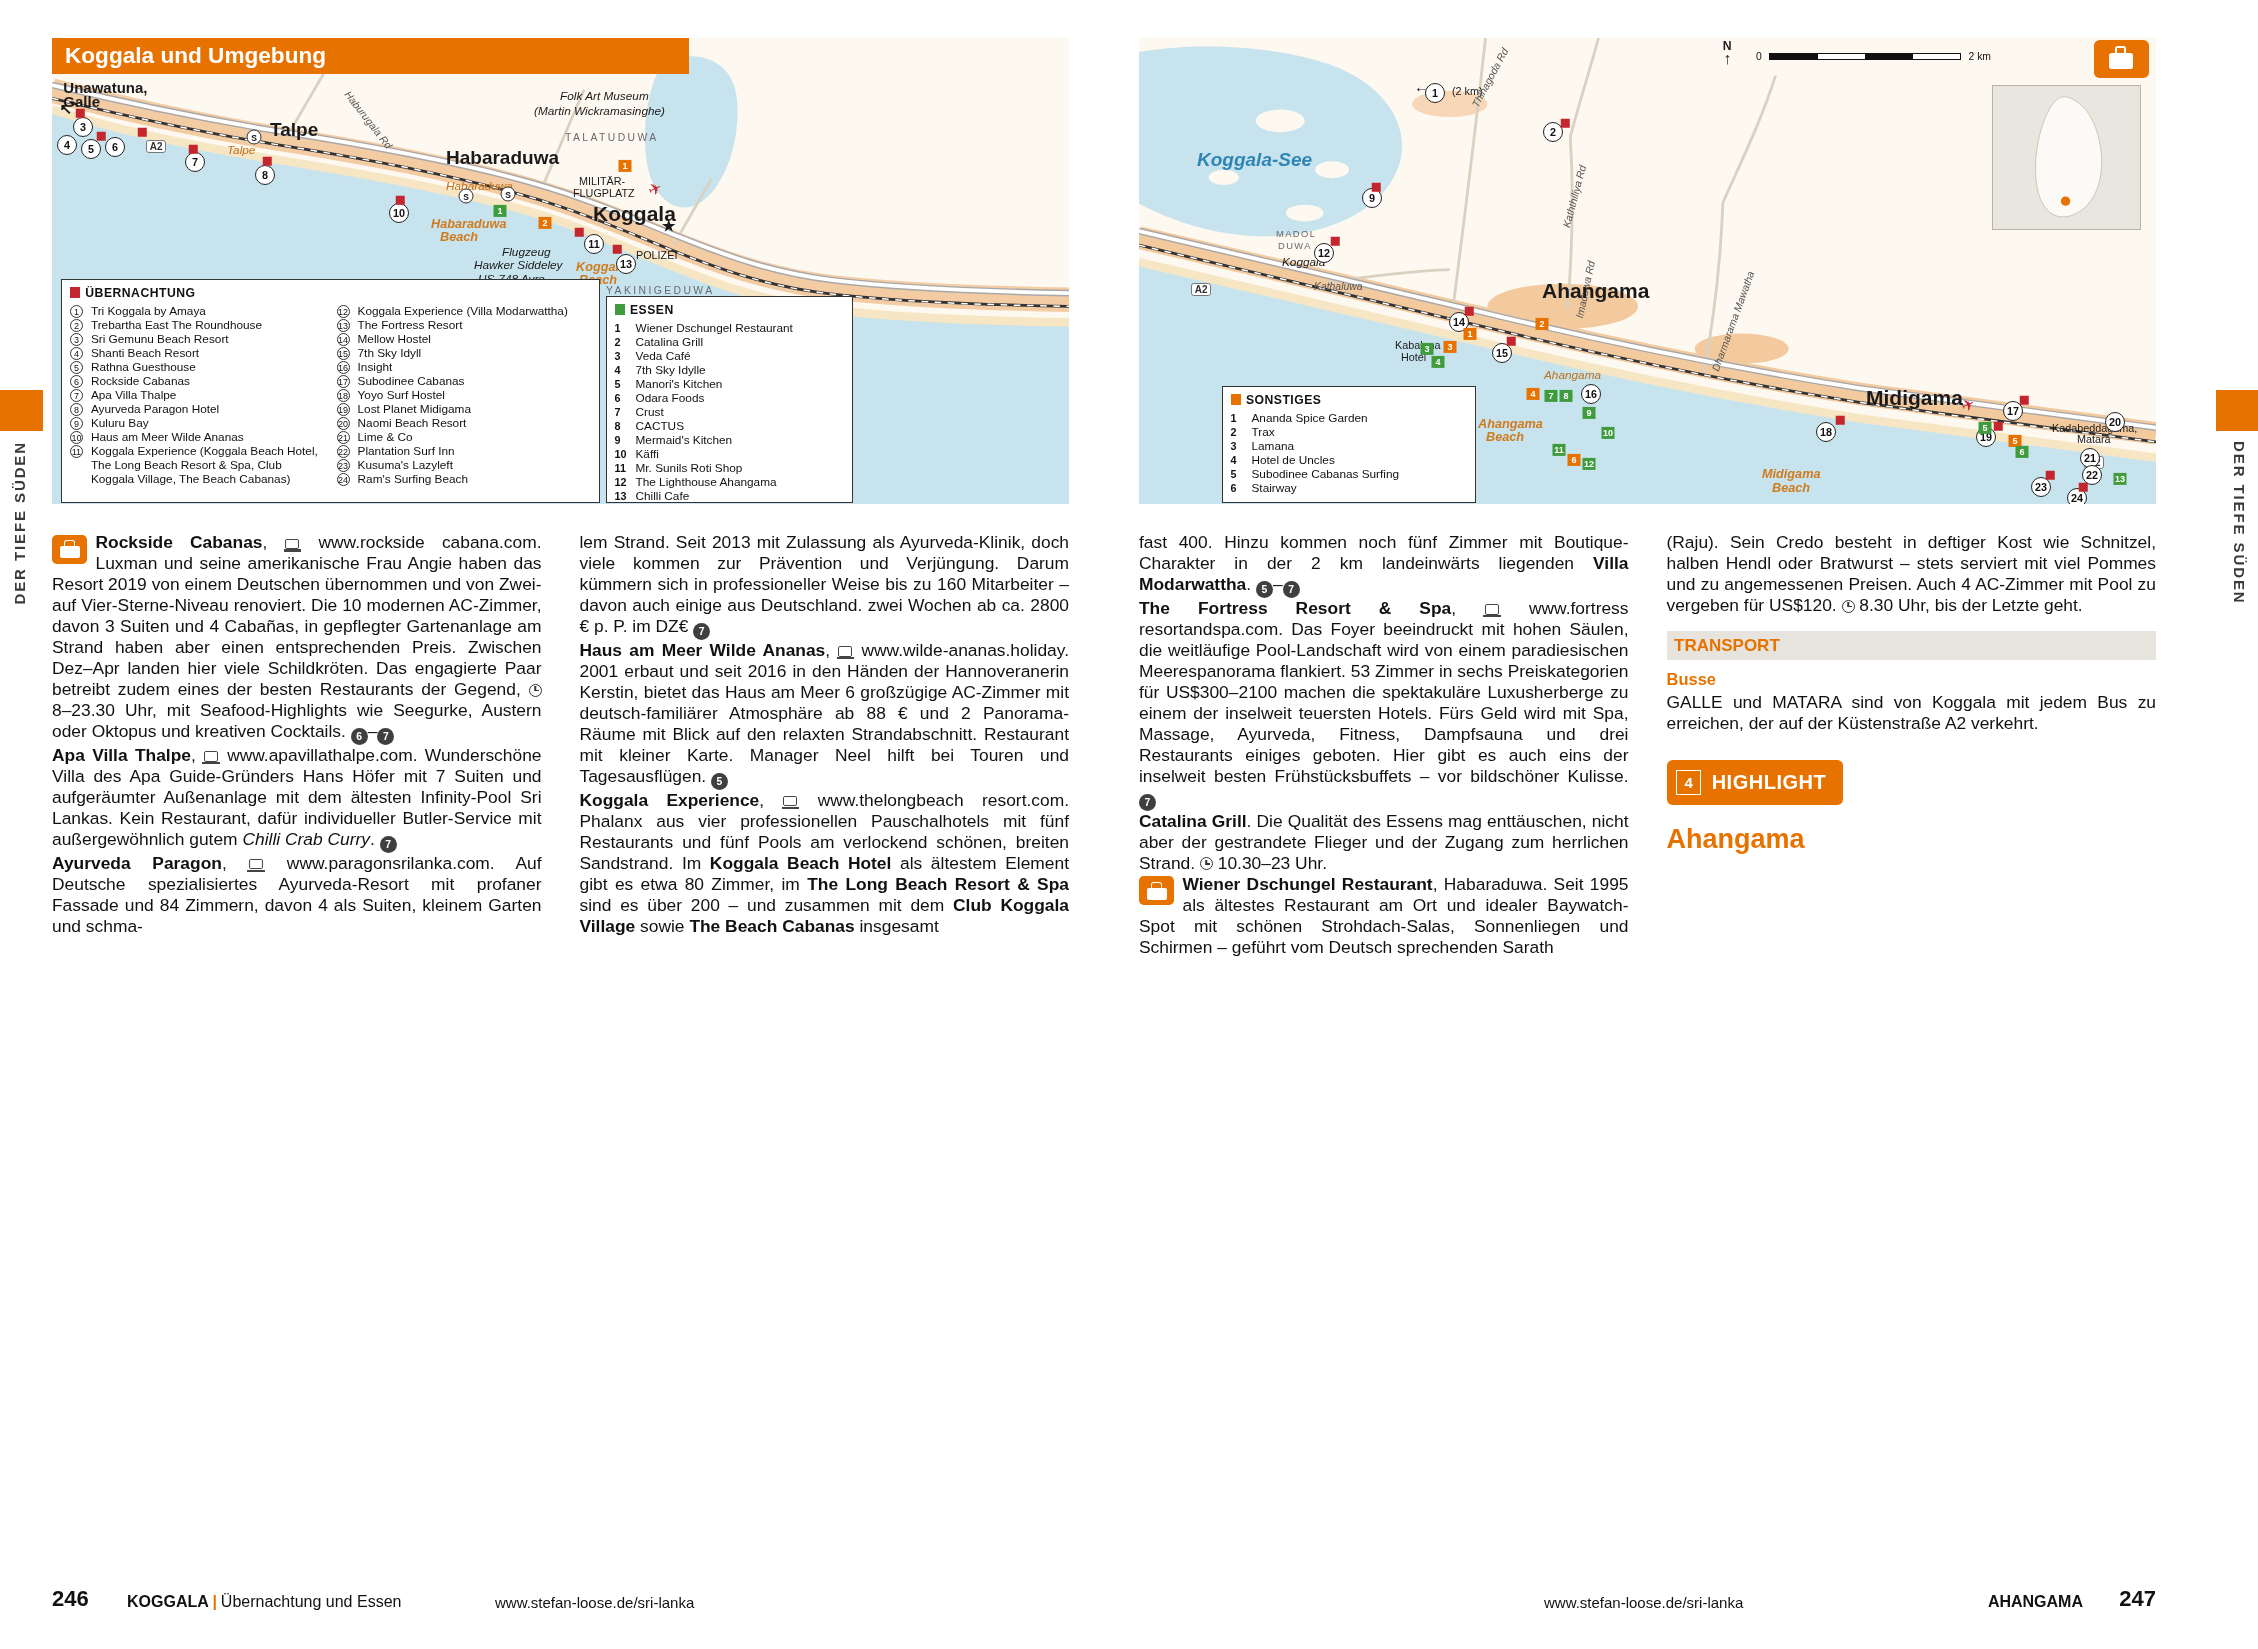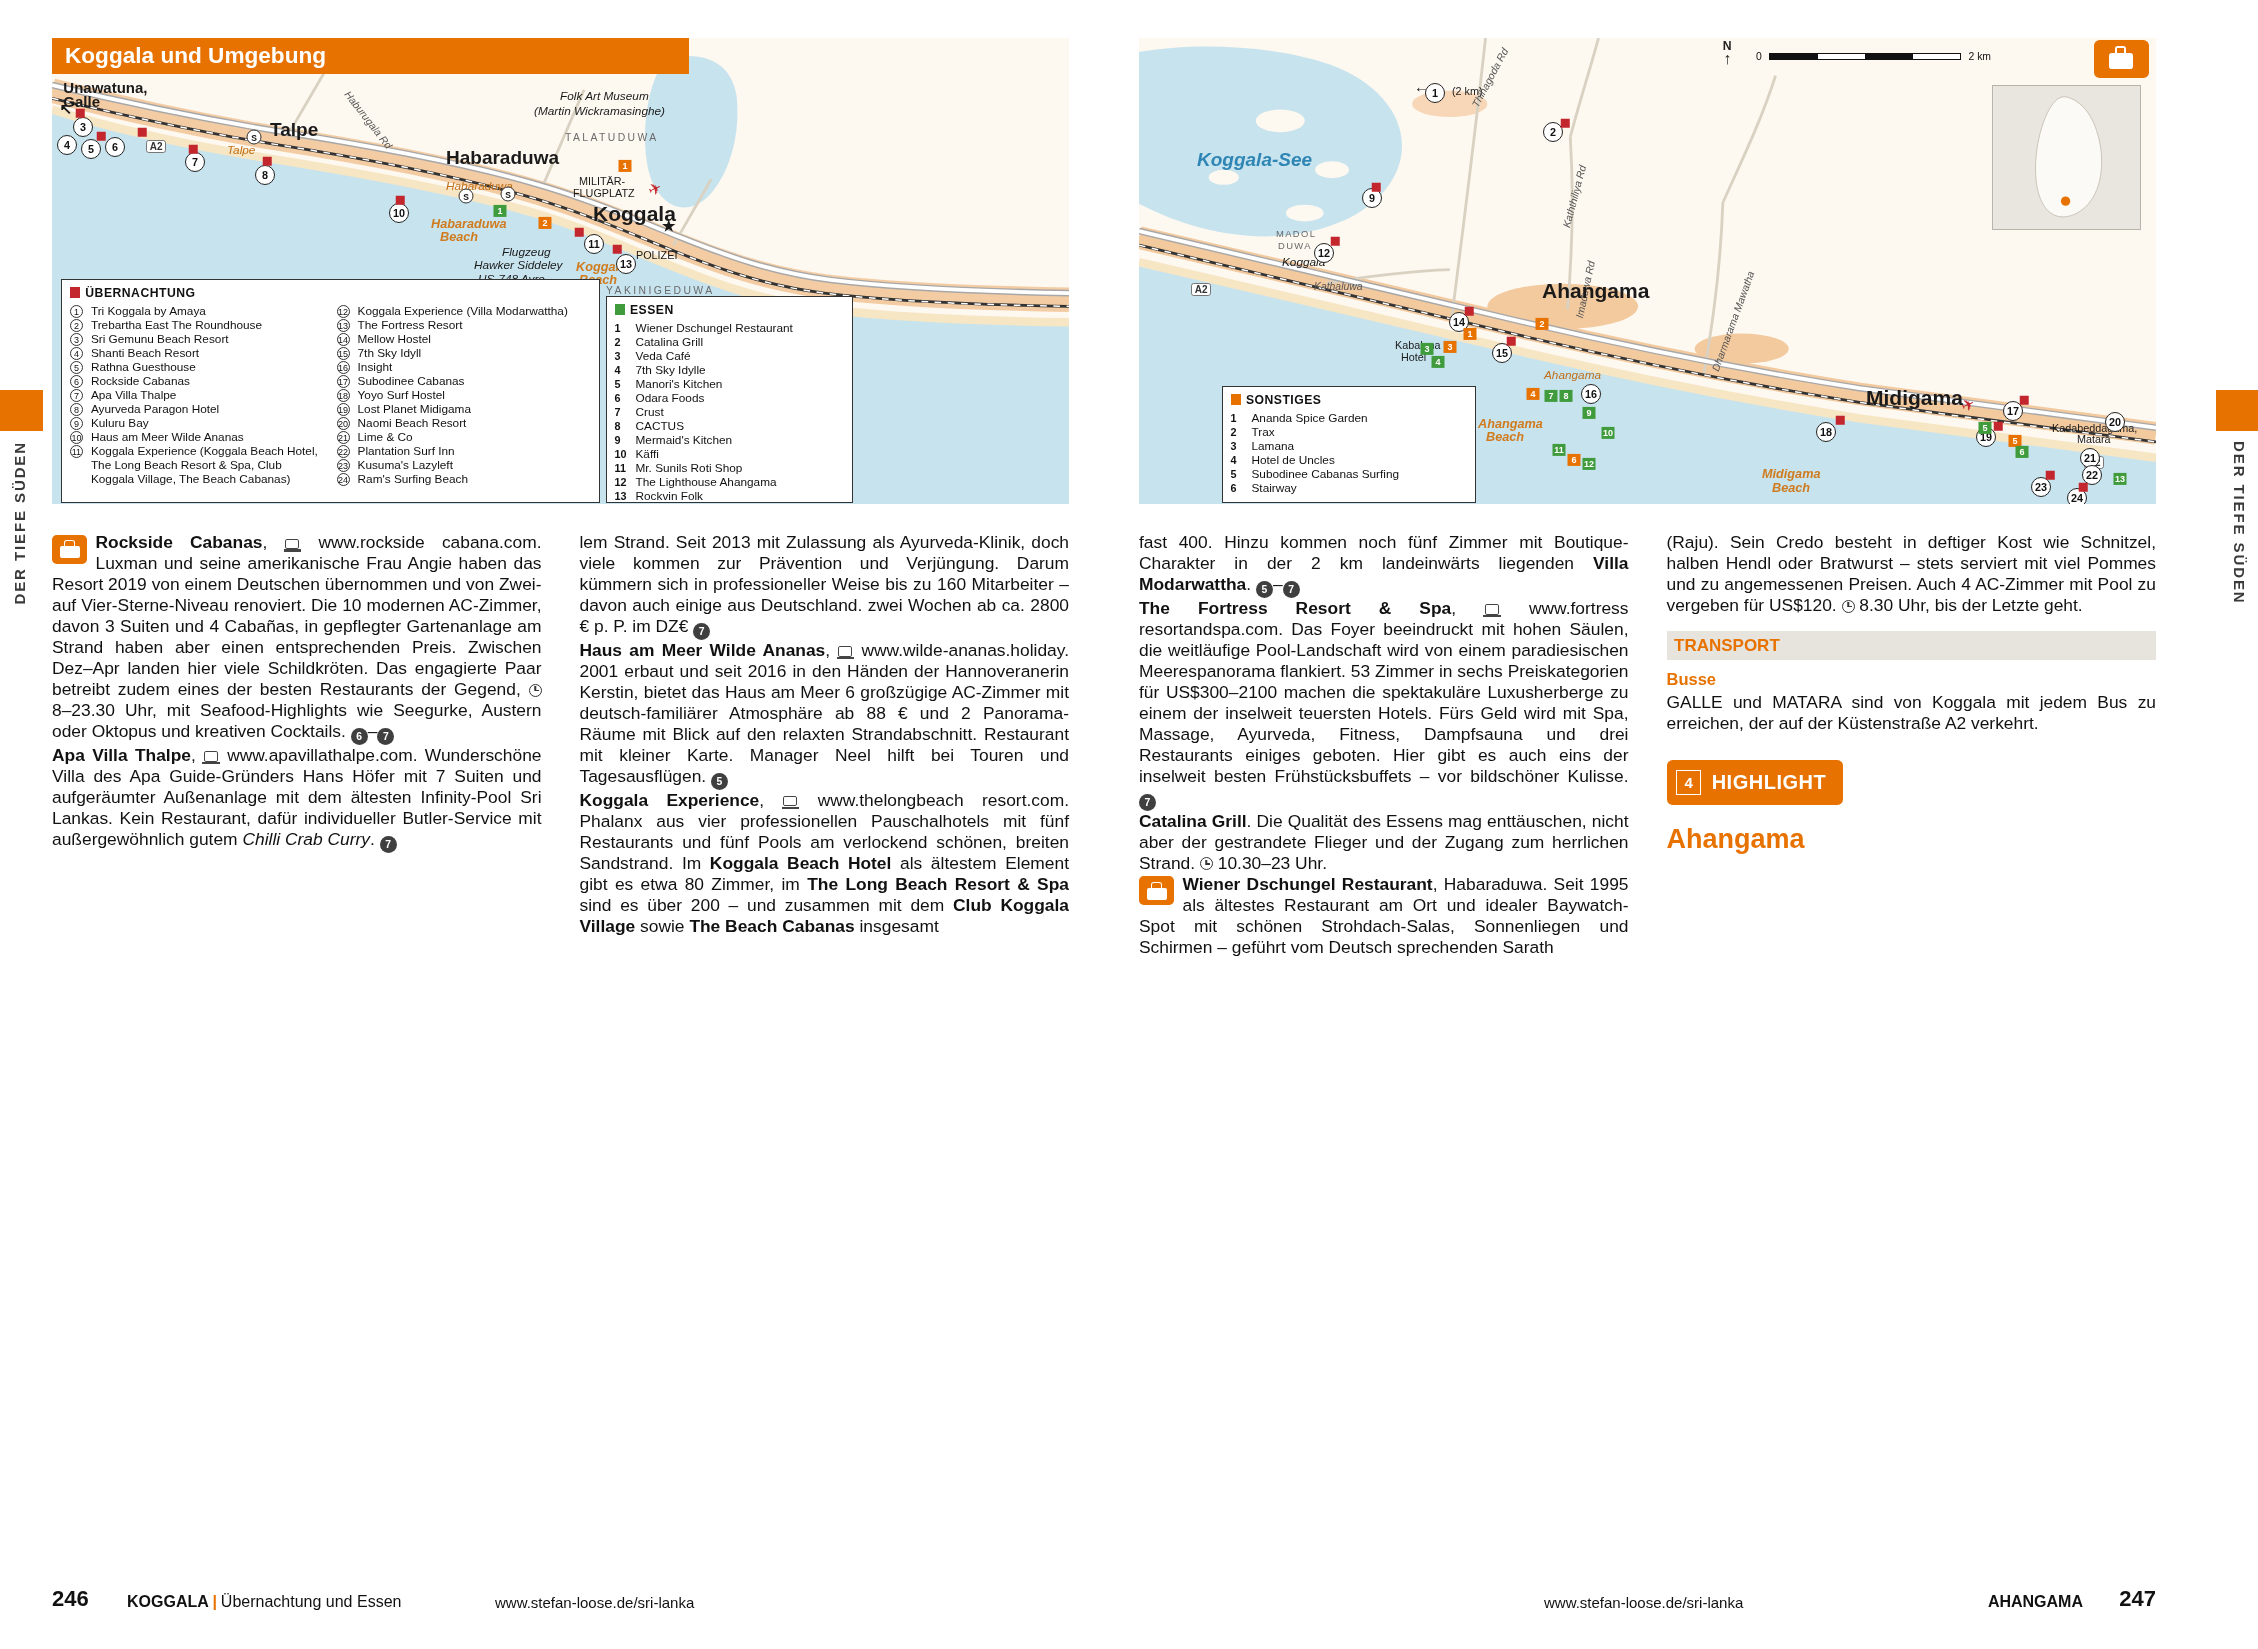--- a/index.html
+++ b/index.html
@@ -242,31 +242,32 @@
               <div class="lg-item"><span class="num plain">3</span><span>Veda Café</span></div>
               <div class="lg-item"><span class="num plain">4</span><span>7th Sky Idylle</span></div>
               <div class="lg-item"><span class="num plain">5</span><span>Manori's Kitchen</span></div>
               <div class="lg-item"><span class="num plain">6</span><span>Odara Foods</span></div>
               <div class="lg-item"><span class="num plain">7</span><span>Crust</span></div>
               <div class="lg-item"><span class="num plain">8</span><span>CACTUS</span></div>
               <div class="lg-item"><span class="num plain">9</span><span>Mermaid's Kitchen</span></div>
               <div class="lg-item"><span class="num plain">10</span><span>Käffi</span></div>
               <div class="lg-item"><span class="num plain">11</span><span>Mr. Sunils Roti Shop</span></div>
               <div class="lg-item"><span class="num plain">12</span><span>The Lighthouse Ahangama</span></div>
-              <div class="lg-item"><span class="num plain">13</span><span>Rockvin Folk</span></div>
+              <div class="lg-item"><span class="num plain">13</span><span>Chilli Cafe</span></div>
             </div>
           </div>
         </div>
       <div class="map-titlebar"><span>Koggala und Umgebung</span></div>
     </div>
 
     <div class="cols">
       <div class="col">
           <p class="para"><span class="ticon case"></span><span class="b">Rockside Cabanas</span>, <span class="ticon web"></span> www.rockside cabana.com. Luxman und seine amerikanische Frau Angie haben das Resort 2019 von einem Deutschen übernommen und von Zwei- auf Vier-Sterne-Niveau renoviert. Die 10 modernen AC-Zimmer, davon 3 Suiten und 4 Cabañas, in gepflegter Gartenanlage am Strand haben aber einen entsprechenden Preis. Zwischen Dez–Apr landen hier viele Schildkröten. Das engagierte Paar betreibt zudem eines der besten Restaurants der Gegend, <span class="ticon clock"></span> 8–23.30 Uhr, mit Seafood-Highlights wie Seegurke, Austern oder Oktopus und kreativen Cocktails. <span class="badge">6</span>–<span class="badge">7</span></p>
           <p class="para"><span class="b">Apa Villa Thalpe</span>, <span class="ticon web"></span> www.apavillathalpe.com. Wunderschöne Villa des Apa Guide-Gründers Hans Höfer mit 7 Suiten und aufgeräumter Außenanlage mit dem ältesten Infinity-Pool Sri Lankas. Kein Restaurant, dafür individueller Butler-Service mit außergewöhnlich gutem <span class="i">Chilli Crab Curry</span>. <span class="badge">7</span></p>
+          <p class="para"><span class="b">Ayurveda Paragon</span>, <span class="ticon web"></span> www.paragonsrilanka.com. Auf Deutsche spezialisiertes Ayurveda-Resort mit profaner Fassade und 84 Zimmern, davon 4 als Suiten, kleinem Garten und schma-</p>
         </div>
       <div class="col">
           <p class="para">lem Strand. Seit 2013 mit Zulassung als Ayurveda-Klinik, doch viele kommen zur Prävention und Verjüngung. Darum kümmern sich in professioneller Weise bis zu 160 Mitarbeiter – davon auch einige aus Deutschland. zwei Wochen ab ca. 2800 € p. P. im DZ€ <span class="badge">7</span></p>
           <p class="para"><span class="b">Haus am Meer Wilde Ananas</span>, <span class="ticon web"></span> www.wilde-ananas.holiday. 2001 erbaut und seit 2016 in den Händen der Hannoveranerin Kerstin, bietet das Haus am Meer 6 großzügige AC-Zimmer mit deutsch-familiärer Atmosphäre ab 88 € und 2 Panorama-Räume mit Blick auf den relaxten Strandabschnitt. Restaurant mit kleiner Karte. Manager Neel hilft bei Touren und Tagesausflügen. <span class="badge">5</span></p>
           <p class="para"><span class="b">Koggala Experience</span>, <span class="ticon web"></span> www.thelongbeach resort.com. Phalanx aus vier professionellen Pauschalhotels mit fünf Restaurants und fünf Pools am verlockend schönen, breiten Sandstrand. Im <span class="b">Koggala Beach Hotel</span> als ältestem Element gibt es etwa 80 Zimmer, im <span class="b">The Long Beach Resort &amp; Spa</span> sind es über 200 – und zusammen mit dem <span class="b">Club Koggala Village</span> sowie <span class="b">The Beach Cabanas</span> insgesamt</p>
         </div>
     </div>
 
     <footer class="pfoot">
       <span class="fp-num l">246</span>

